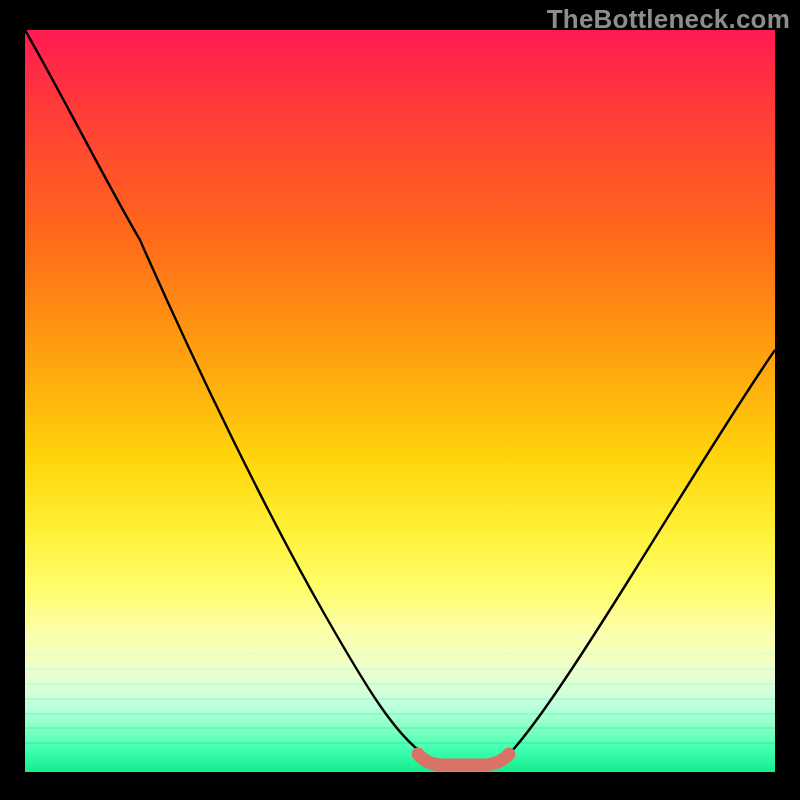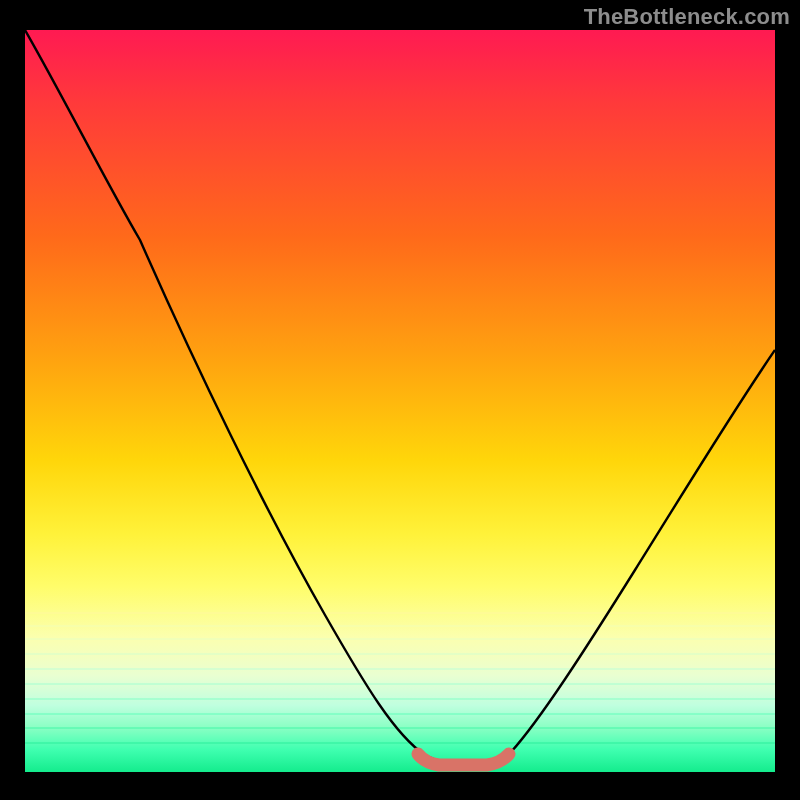--- a/index.html
+++ b/index.html
@@ -15,21 +15,21 @@
     position: relative;
     width: 800px;
     height: 800px;
     background: #000;
   }
   .watermark {
     position: absolute;
     top: 4px;
     right: 10px;
     color: #8d8d8d;
-    font-size: 22px;
+    font-size: 26px;
     font-weight: 600;
     letter-spacing: 0.2px;
     z-index: 4;
   }
   .plot-area {
     position: absolute;
     left: 25px;
     top: 30px;
     width: 750px;
     height: 742px;

